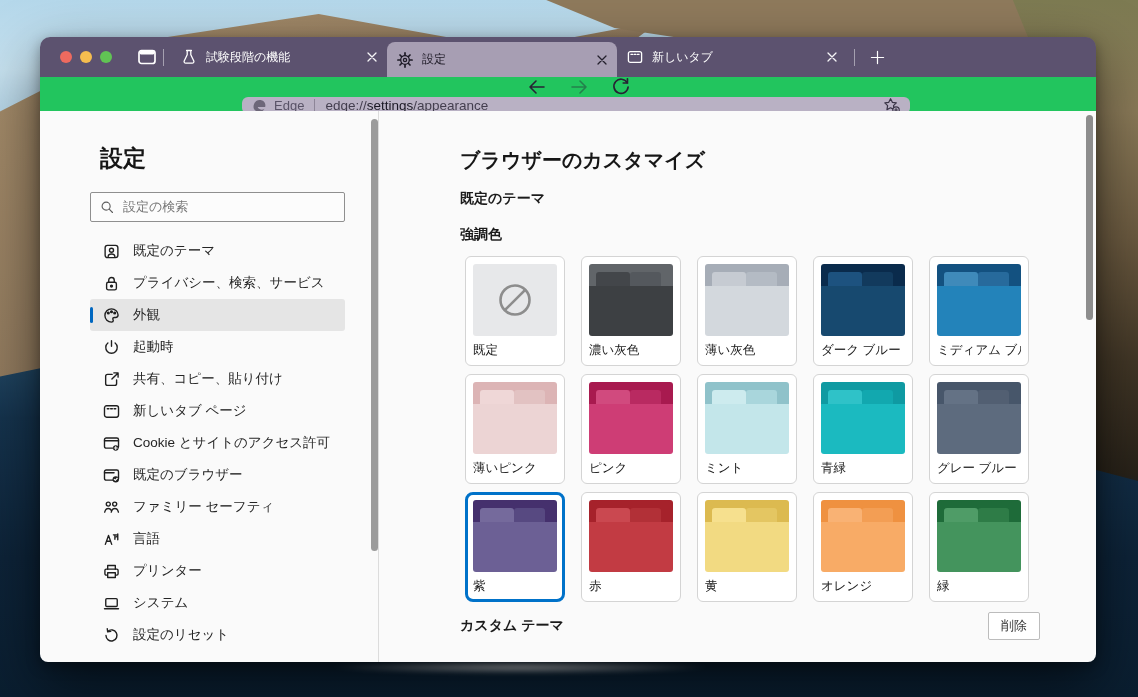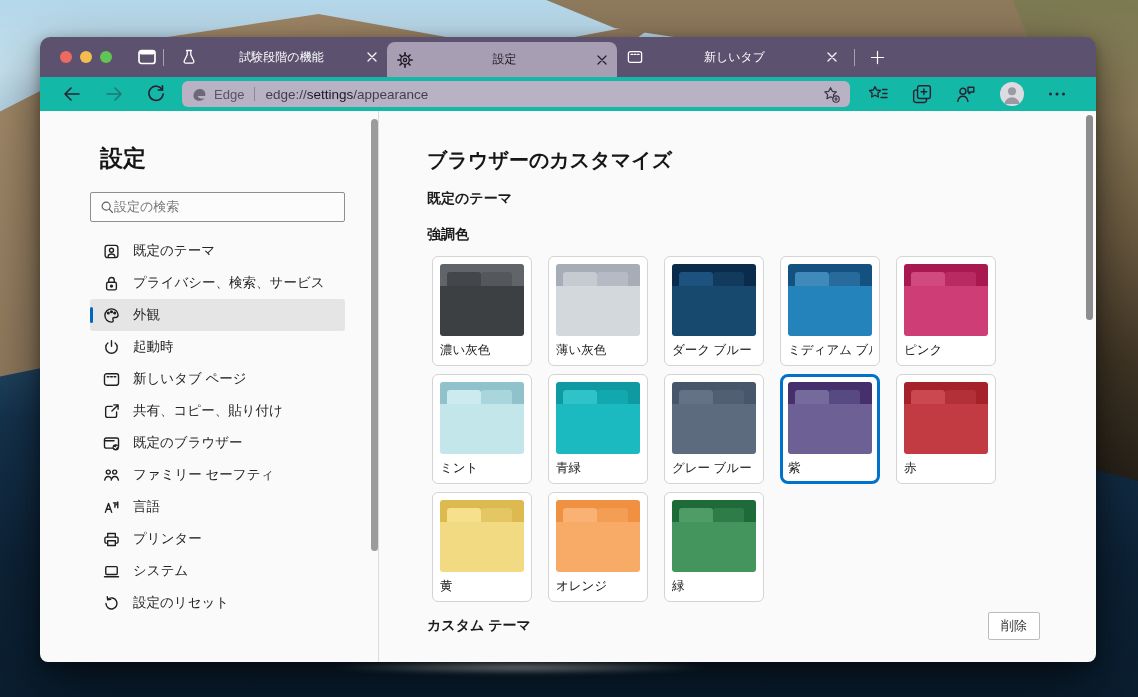--- a/index.html
+++ b/index.html
@@ -27,31 +27,31 @@
     border-radius:10px 10px 8px 8px; overflow:hidden;
     box-shadow:0 24px 60px rgba(0,0,0,.55), 0 4px 14px rgba(0,0,0,.35); }
 
   
   .titlebar { height:40px; background:#5c526f; display:flex; align-items:stretch; }
   .traffic { display:flex; align-items:center; gap:8px; padding-left:20px; }
   .tl-dot { width:12px; height:12px; border-radius:50%; }
   .tl-close{ background:#ee6a5f; } .tl-min{ background:#f5bd4f; } .tl-zoom{ background:#61c454; }
   .win-icon { align-self:center; margin-left:26px; width:18px; height:16px; }
   .tb-sep { align-self:center; width:1px; height:17px; background:rgba(255,255,255,.45); margin:0 7px; }
-  .tabstrip { display:flex; align-items:stretch;text-align:center; }
+  .tabstrip { display:flex; align-items:stretch; }
   .tab { display:flex; align-items:center; padding:0 10px; color:#ffffff; font-size:12px; cursor:default; }
   .tab .t-icon { width:16px; height:16px; margin-right:9px; flex:0 0 auto; color:inherit; }
   .tab .t-label { white-space:nowrap; overflow:hidden; flex:1; }
   .tab .t-close { width:10px; height:10px; margin-left:10px; opacity:.95; flex:0 0 auto; }
   .tab.active { background:#a79eb3; color:#1d1a26; margin-top:5px; height:35px; border-radius:8px 8px 0 0; }
   .newtab-btn { align-self:center; width:15px; height:15px; color:#ffffff; margin-left:8px; }
   svg { display:block; width:100%; height:100%; }
 
   
-  .toolbar { height:34px; background:#14b8a6; display:flex; align-items:center; }
+  .toolbar { height:34px; background:#22c55e; display:flex; align-items:center;flex-direction:column; }
   .nav-btn { width:20px; height:20px; color:#272334; margin-left:22px; }
   .nav-btn.disabled { opacity:.42; }
   .addressbar { width:668px; height:26px; margin-left:16px; background:#b9b1c4; border-radius:6px;
     display:flex; align-items:center; padding:0 10px; }
   .ab-edge-icon { width:15px; height:15px; color:#6d6779; }
   .ab-edge-label { font-size:13px; color:#595367; margin-left:7px; }
   .ab-div { width:1px; height:14px; background:#8d8598; margin:0 10px; }
   .ab-url { font-size:13.5px; color:#433e4e; white-space:nowrap; }
   .ab-url b { color:#1a1824; font-weight:normal; }
   .ab-star { width:17px; height:17px; margin-left:auto; color:#3a3547; }
@@ -62,35 +62,35 @@
 
   
   .content { position:relative; height:551px; background:#fafafa; display:flex; }
 
   
   .sidebar { position:relative; width:339px; flex:0 0 auto; border-right:1px solid #dcdcdc; }
   .sb-title { margin:32px 0 0 60px; font-size:23px; font-weight:700; color:#161616; }
   .sb-search { margin:18px 0 0 50px; width:255px; height:30px; border:1px solid #8f8f8f; border-radius:2px;
     background:#fcfcfc; display:flex; align-items:center; padding:0 9px; }
   .sb-search .s-icon { width:14px; height:14px; color:#5f5f5f; flex:0 0 auto; }
-  .sb-search input { border:none; outline:none; background:transparent; width:200px;
+  .sb-search input { border:none; outline:none; background:transparent; margin-left:9px; width:200px;
     font-size:13px; color:#4d7c0f; font-family:Liberation Serif, serif; }
   .sb-search input::placeholder { color:#757575; }
   .sb-list { margin-top:13px; }
   .sb-item { position:relative; margin-left:50px; width:255px; height:32px; border-radius:3px;
     display:flex; align-items:center; cursor:default; }
   .sb-item.selected { background:#e5e5e5; }
   .sb-item.selected::before { content:""; position:absolute; left:0; top:8px; width:3px; height:16px;
     border-radius:2px; background:var(--sb-accent,#0067c0); }
   .sb-item .i-icon { width:17px; height:17px; margin-left:13px; color:#1f1f1f; flex:0 0 auto; }
   .sb-item .i-label { margin-left:13px; font-size:13.5px; color:#252525; white-space:nowrap; }
   .sb-scrollthumb { position:absolute; left:331px; top:8px; width:7px; height:432px; background:#9b9b9b; border-radius:4px; }
 
   
-  .main { position:relative; flex:1; padding:0 0 0 48px; overflow:hidden; }
+  .main { position:relative; flex:1; padding:0 0 0 81px; overflow:hidden; }
   .main-title { margin-top:36px; font-size:20px; font-weight:700; color:#161616; }
   .theme-row { margin-top:16px; display:flex; align-items:center; justify-content:space-between; padding-right:56px; }
   .sec-label { font-size:14px; font-weight:700; color:#1b1b1b; }
   .dropdown { min-width:146px; height:30px; border:1px solid #8c8c8c; border-radius:2px; background:#fdfdfd;
     display:flex; align-items:center; justify-content:center; gap:10px; padding:0 10px; font-size:13px; color:#1b1b1b; cursor:default; }
   .dropdown .dd-chevron { width:11px; height:11px; color:#444; }
   .accent-label { margin-top:18px; }
   .swatch-grid { margin:12px 0 0 5px; display:grid; grid-template-columns:repeat(5,100px); column-gap:16px; row-gap:8px; }
   .card { width:100px; height:110px; background:#ffffff; border:1px solid #d4d4d4; border-radius:6px; padding:7px; cursor:default; }
   .card.selected { border:3px solid var(--sel,#0072c9); border-radius:8px; padding:5px; }
@@ -310,34 +310,45 @@
               <svg viewBox="0 0 16 16" fill="none" stroke="currentColor" stroke-width="1.3" stroke-linecap="round" stroke-linejoin="round">
                 <path d="M8 1.6v5.2"></path>
                 <path d="M11.4 3.8a5.4 5.4 0 1 1-6.8 0"></path>
               </svg>
             </span>
             <span class="i-label">起動時</span>
           </div>
           <div class="sb-item">
             <span class="i-icon">
               <svg viewBox="0 0 16 16" fill="none" stroke="currentColor" stroke-width="1.3" stroke-linecap="round" stroke-linejoin="round">
+                <path d="M8.6 3.2H4.3A1.8 1.8 0 0 0 2.5 5v6.7a1.8 1.8 0 0 0 1.8 1.8H11a1.8 1.8 0 0 0 1.8-1.8V8.4"></path>
+                <path d="M10.2 1.8h4v4M14.2 1.8L8.4 7.6"></path>
+              </svg>
+            </span>
+            <span class="i-label">共有、コピー、貼り付け</span>
+          </div>
+          <div class="sb-item">
+            <span class="i-icon">
+              <svg viewBox="0 0 16 16" fill="none" stroke="currentColor" stroke-width="1.3" stroke-linecap="round" stroke-linejoin="round">
                 <rect x="1.4" y="2.6" width="13.2" height="10.8" rx="2"></rect>
                 <path d="M4 5.4h1.6M7.2 5.4h1.6M10.4 5.4h1.6"></path>
               </svg>
             </span>
             <span class="i-label">新しいタブ ページ</span>
           </div>
           <div class="sb-item">
             <span class="i-icon">
               <svg viewBox="0 0 16 16" fill="none" stroke="currentColor" stroke-width="1.3" stroke-linecap="round" stroke-linejoin="round">
-                <path d="M8.6 3.2H4.3A1.8 1.8 0 0 0 2.5 5v6.7a1.8 1.8 0 0 0 1.8 1.8H11a1.8 1.8 0 0 0 1.8-1.8V8.4"></path>
-                <path d="M10.2 1.8h4v4M14.2 1.8L8.4 7.6"></path>
-              </svg>
-            </span>
-            <span class="i-label">共有、コピー、貼り付け</span>
+                <rect x="1.4" y="2.8" width="13.2" height="9.6" rx="1.6"></rect>
+                <path d="M1.4 5.4h13.2"></path>
+                <circle cx="12" cy="12.2" r="2.6" fill="currentColor" stroke="none"></circle>
+                <path d="M12 10.8v2.8M10.6 12.2h2.8" stroke="#fafafa" stroke-width="1"></path>
+              </svg>
+            </span>
+            <span class="i-label">Cookie とサイトのアクセス許可</span>
           </div>
           <div class="sb-item">
             <span class="i-icon">
               <svg viewBox="0 0 16 16" fill="none" stroke="currentColor" stroke-width="1.3" stroke-linecap="round" stroke-linejoin="round">
                 <rect x="1.4" y="2.8" width="13.2" height="9.6" rx="1.6"></rect>
                 <path d="M1.4 5.4h9"></path>
                 <circle cx="12" cy="11.6" r="3" fill="currentColor" stroke="none"></circle>
                 <path d="M10.6 11.6l1 1 1.8-2" stroke="#fafafa" stroke-width="1.1"></path>
               </svg>
             </span>
@@ -399,20 +410,31 @@
       <h2 class="main-title">ブラウザーのカスタマイズ</h2>
 
       <div class="theme-row">
         <span class="sec-label">既定のテーマ</span>
       </div>
 
       <div class="sec-label accent-label">強調色</div>
 
       <div class="swatch-grid">
           <div class="card">
+            <div class="preview none" style="background: rgb(231, 232, 234);">
+              <span class="no-icon">
+                <svg viewBox="0 0 44 44" fill="none" stroke="currentColor" stroke-width="2.6">
+                  <circle cx="22" cy="22" r="14.5"></circle>
+                  <path d="M11.8 32.2L32.2 11.8"></path>
+                </svg>
+              </span>
+            </div>
+            <div class="c-label">既定</div>
+          </div>
+          <div class="card">
             <div class="preview">
               <div class="p-bar" style="background: rgb(97, 101, 105);"></div>
               <div class="p-body" style="background: rgb(61, 64, 67);"></div>
               <div class="p-tabA" style="background: rgb(67, 70, 74);"></div>
               <div class="p-tabB" style="background: rgb(84, 88, 93);"></div>
             </div>
             <div class="c-label">濃い灰色</div>
           </div>
           <div class="card">
             <div class="preview">
@@ -436,20 +458,29 @@
             <div class="preview">
               <div class="p-bar" style="background: rgb(19, 81, 128);"></div>
               <div class="p-body" style="background: rgb(35, 131, 186);"></div>
               <div class="p-tabA" style="background: rgb(63, 138, 186);"></div>
               <div class="p-tabB" style="background: rgb(39, 106, 156);"></div>
             </div>
             <div class="c-label">ミディアム ブルー</div>
           </div>
           <div class="card">
             <div class="preview">
+              <div class="p-bar" style="background: rgb(220, 180, 181);"></div>
+              <div class="p-body" style="background: rgb(236, 212, 212);"></div>
+              <div class="p-tabA" style="background: rgb(239, 215, 215);"></div>
+              <div class="p-tabB" style="background: rgb(226, 194, 194);"></div>
+            </div>
+            <div class="c-label">薄いピンク</div>
+          </div>
+          <div class="card">
+            <div class="preview">
               <div class="p-bar" style="background: rgb(168, 26, 79);"></div>
               <div class="p-body" style="background: rgb(206, 61, 117);"></div>
               <div class="p-tabA" style="background: rgb(209, 74, 126);"></div>
               <div class="p-tabB" style="background: rgb(185, 42, 97);"></div>
             </div>
             <div class="c-label">ピンク</div>
           </div>
           <div class="card">
             <div class="preview">
               <div class="p-bar" style="background: rgb(143, 194, 202);"></div>

